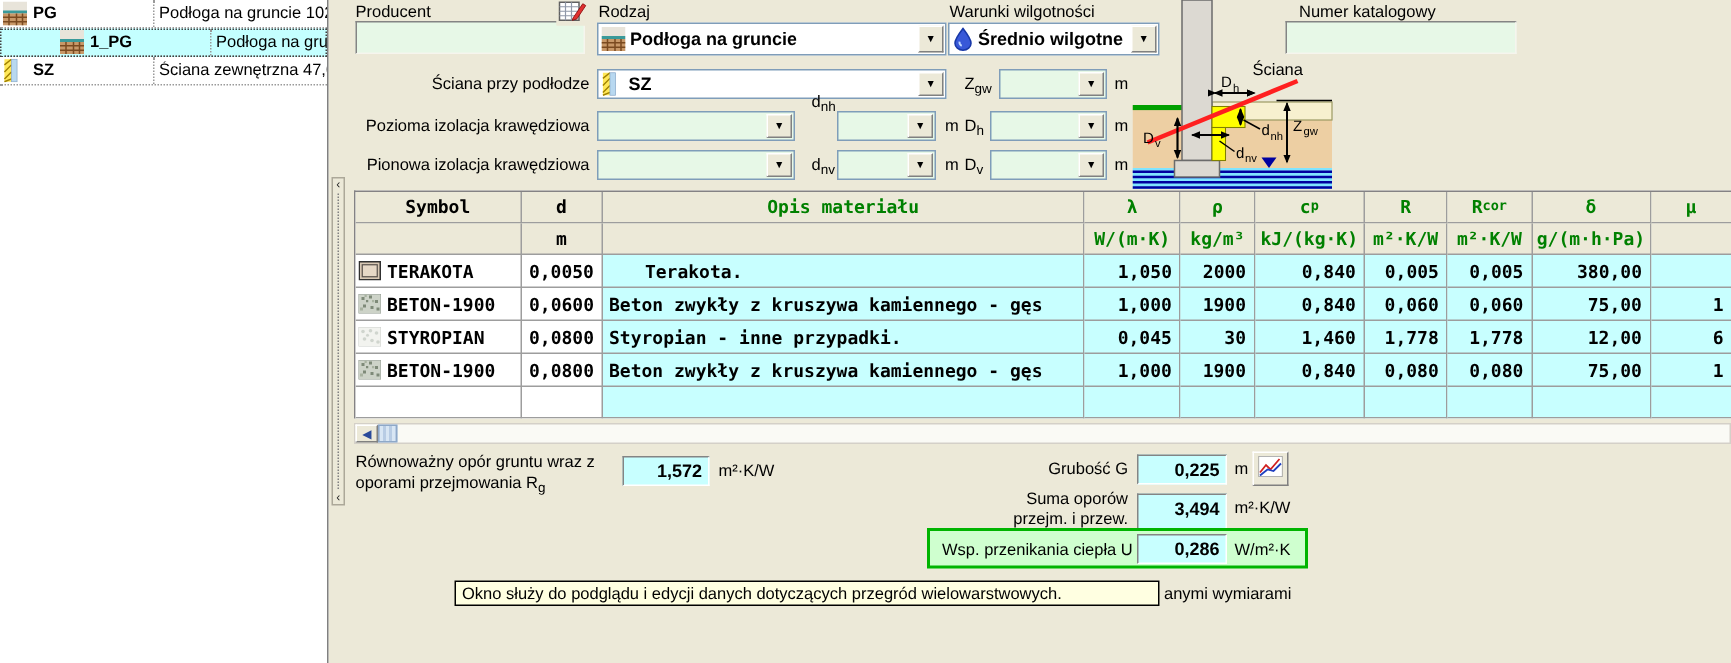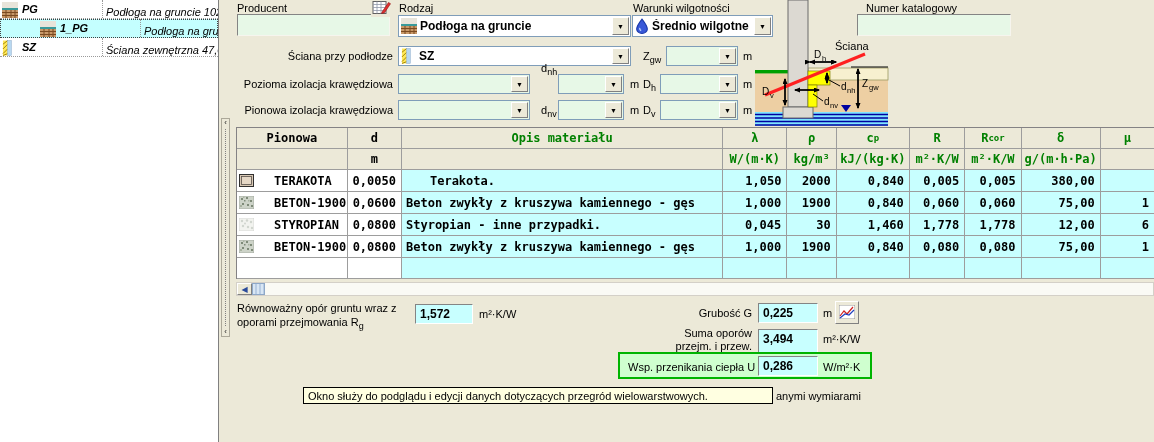--- a/index.html
+++ b/index.html
@@ -1,22 +1,22 @@
 <!DOCTYPE html>
 <html><head>
 <meta charset="utf-8">
 <style>
   html,body{margin:0;padding:0;}
   body{width:1154px;height:442px;position:relative;overflow:hidden;
        font-family:"Liberation Sans",sans-serif;background:#ECE9D8;font-size:11px;color:#000;}
   
   #sidebar{position:absolute;left:0;top:0;width:219px;height:442px;background:#fff;
            border-right:1px solid #808080;box-sizing:border-box;}
-  .srow{position:relative;height:18px;display:flex;align-items:flex-end;
-        border-bottom:1px dotted #9a9a9a;cursor:default;font-style:italic;}
+  .srow{position:relative;height:18px;display:flex;align-items:center;
+        border-bottom:1px dotted #9a9a9a;cursor:default;}
   .srow .sic{width:20px;padding-left:2px;flex:0 0 20px;display:flex;align-items:center;}
   .srow .ssym{width:80px;flex:0 0 80px;font-weight:bold;font-size:11px;
               border-right:1px dotted #9a9a9a;height:100%;display:flex;align-items:center;}
   .srow .sdesc{flex:1;padding-left:3px;white-space:nowrap;overflow:hidden;font-size:11px;}
   .srow.sel{background:#C4FFFF;outline:1px dotted #404040;outline-offset:-1px;padding-left:38px;}
   
   #splitter{position:absolute;left:221px;top:118px;width:9px;height:219px;
             background:#ECE9D8;border:1px solid #ACA899;box-sizing:border-box;
             display:flex;flex-direction:column;align-items:center;justify-content:space-between;cursor:w-resize;}
   #splitter .dots{flex:1;width:0;border-left:1px dotted #808080;margin:2px 0;}
@@ -41,32 +41,32 @@
   .trow{display:flex;}
   .tcell{box-sizing:border-box;border-right:1px solid #9D9D9D;border-bottom:1px solid #9D9D9D;
          font-family:"DejaVu Sans Mono",monospace;font-weight:bold;font-size:12px;
          display:flex;align-items:center;overflow:hidden;white-space:nowrap;}
   .thead{background:#ECE9D8;justify-content:center;}
   .tgreen{color:#008000;}
   .tcyan{background:#C8FFFF;}
   .twhite{background:#fff;}
   .talignr{justify-content:flex-end;padding-right:5px;}
   .talignl{padding-left:4px;}
-  .tsym{padding-left:2px;gap:16px;}
+  .tsym{padding-left:2px;}
   .tsym .mic{margin-right:4px;display:flex;align-items:center;}
   
   #hscroll{position:absolute;left:236px;top:282px;width:918px;height:14px;background:#FAFAF5;
            border:1px solid #D4D0C8;box-sizing:border-box;display:flex;}
   #hscroll .sbtn{width:15px;height:100%;background:#ECE9D8;border:1px solid;border-color:#fff #808080 #808080 #fff;
                  box-sizing:border-box;font-size:8px;display:flex;align-items:center;justify-content:center;color:#2A4A9A;}
   #hscroll .sthumb{width:13px;height:100%;background:#D8E6F4;border:1px solid #8EA8C8;box-sizing:border-box;
                    background-image:repeating-linear-gradient(90deg,#D8E6F4 0 2px,#B8CCE4 2px 4px);}
   
   .vbox{position:absolute;background:#C8FFFF;border:1px solid;border-color:#848484 #fff #fff #848484;
-        box-sizing:border-box;font-weight:bold;font-size:12px;padding:2px 4px;}
+        box-sizing:border-box;font-weight:bold;font-size:12px;text-align:right;padding:2px 4px;}
   #ubox{position:absolute;left:618px;top:352px;width:254px;height:27px;background:#CFFFCF;
         border:2px solid #00B400;box-sizing:border-box;}
   
   #tooltip{position:absolute;left:303px;top:387px;width:470px;height:17px;background:#FFFFE1;
            border:1px solid #000;box-sizing:border-box;display:flex;align-items:center;
            padding-left:4px;font-size:11px;z-index:50;white-space:nowrap;}
   #behindtext{position:absolute;left:776px;top:390px;font-size:11px;white-space:nowrap;text-align:right;}
   .btn3d{position:absolute;background:#ECE9D8;border:1px solid;border-color:#fff #808080 #808080 #fff;
          box-sizing:border-box;display:flex;align-items:center;justify-content:center;}
 </style>
@@ -271,21 +271,21 @@
     <line x1="103" y1="69" x2="103" y2="108" marker-end="url(#ah)"></line>
   </g>
   <text x="107" y="87" font-size="10">Z</text>
   <text x="114" y="90" font-size="7.5">gw</text>
   <polygon points="86,105 96,105 91,112" fill="#0000A0"></polygon>
 </svg>
 
 <div id="tablewrap">
     <div class="trow">
       <div class="tcell thead" style="width: 112px; height: 21px;">
-        <span>Pionowa</span>
+        <span>Symbol</span>
       </div>
       <div class="tcell thead" style="width: 55px; height: 21px;">
         <span>d</span>
       </div>
       <div class="tcell thead tgreen" style="width: 325px; height: 21px;">
         <span>Opis materiału</span>
       </div>
       <div class="tcell thead tgreen" style="width: 65px; height: 21px;">
         <span>λ</span>
       </div>

